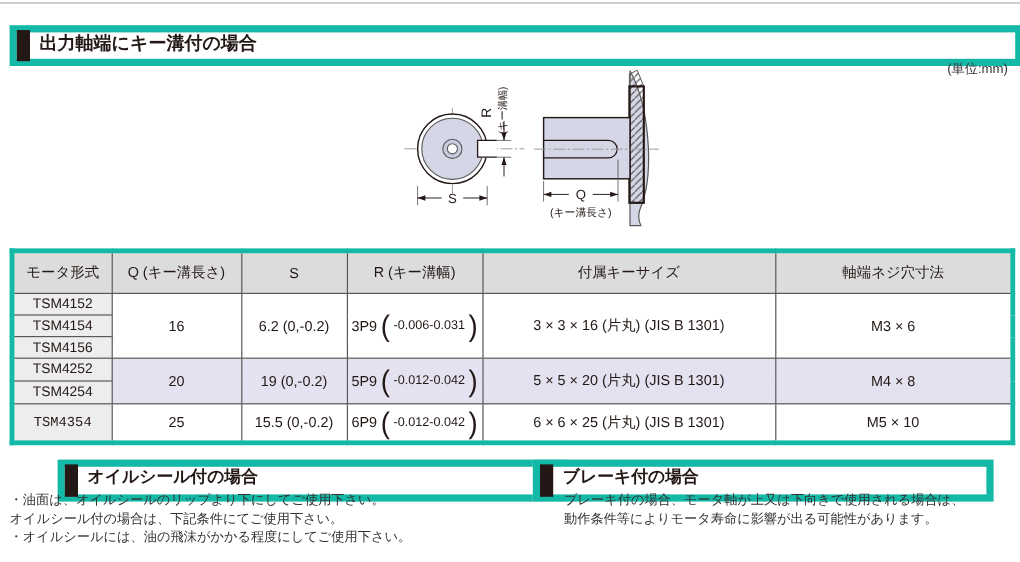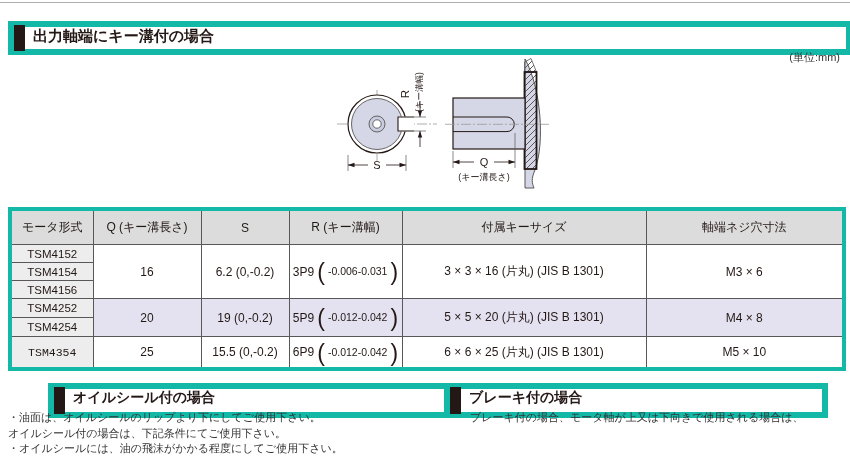--- a/index.html
+++ b/index.html
@@ -193,13 +193,14 @@
   <div>オイルシール付の場合は、下記条件にてご使用下さい。</div>
   <div>・オイルシールには、油の飛沫がかかる程度にしてご使用下さい。</div>
 </div>
 
 <div class="sec sec-small sec-brake">
   <div class="tab"></div>
   <div class="ttl">ブレーキ付の場合</div>
 </div>
 <div class="notes notes-brake">
   <div>ブレーキ付の場合、モータ軸が上又は下向きで使用される場合は、</div>
+  <div>動作条件等によりモータ寿命に影響が出る可能性があります。</div>
 </div>
 
 </body></html>

